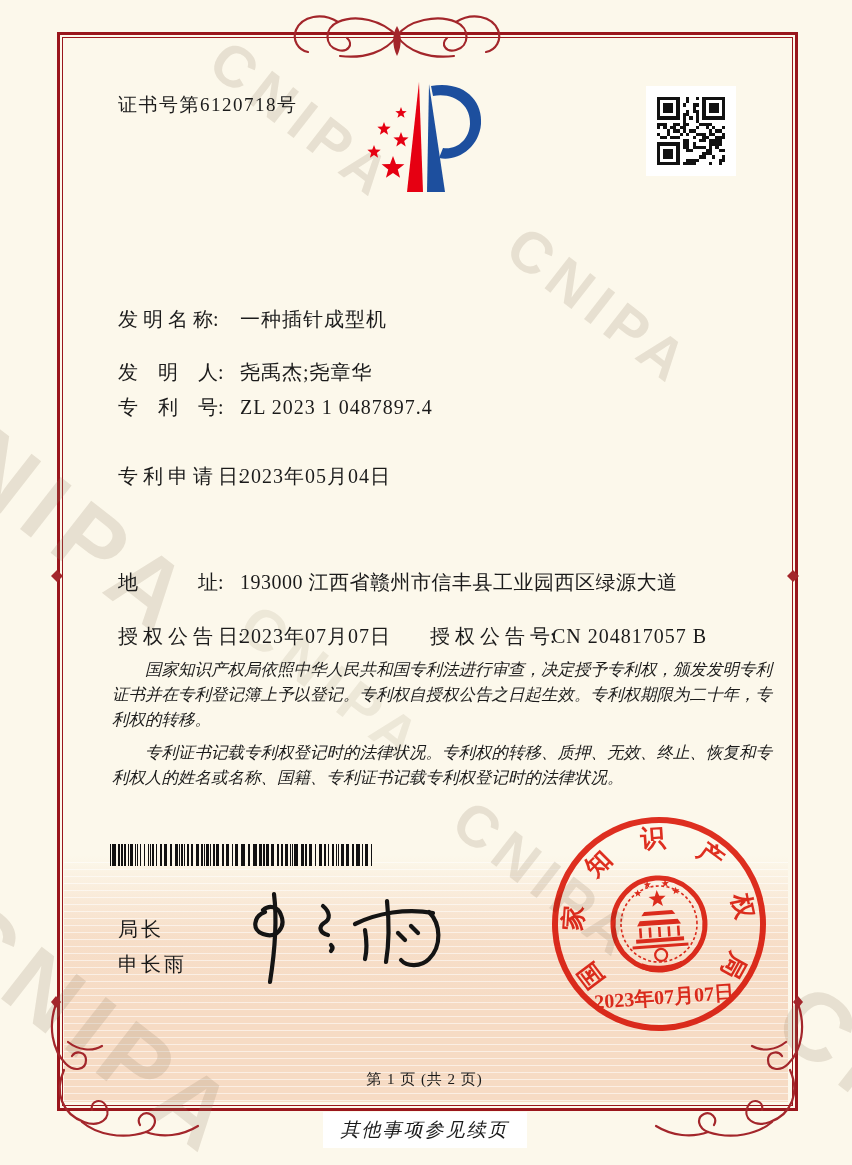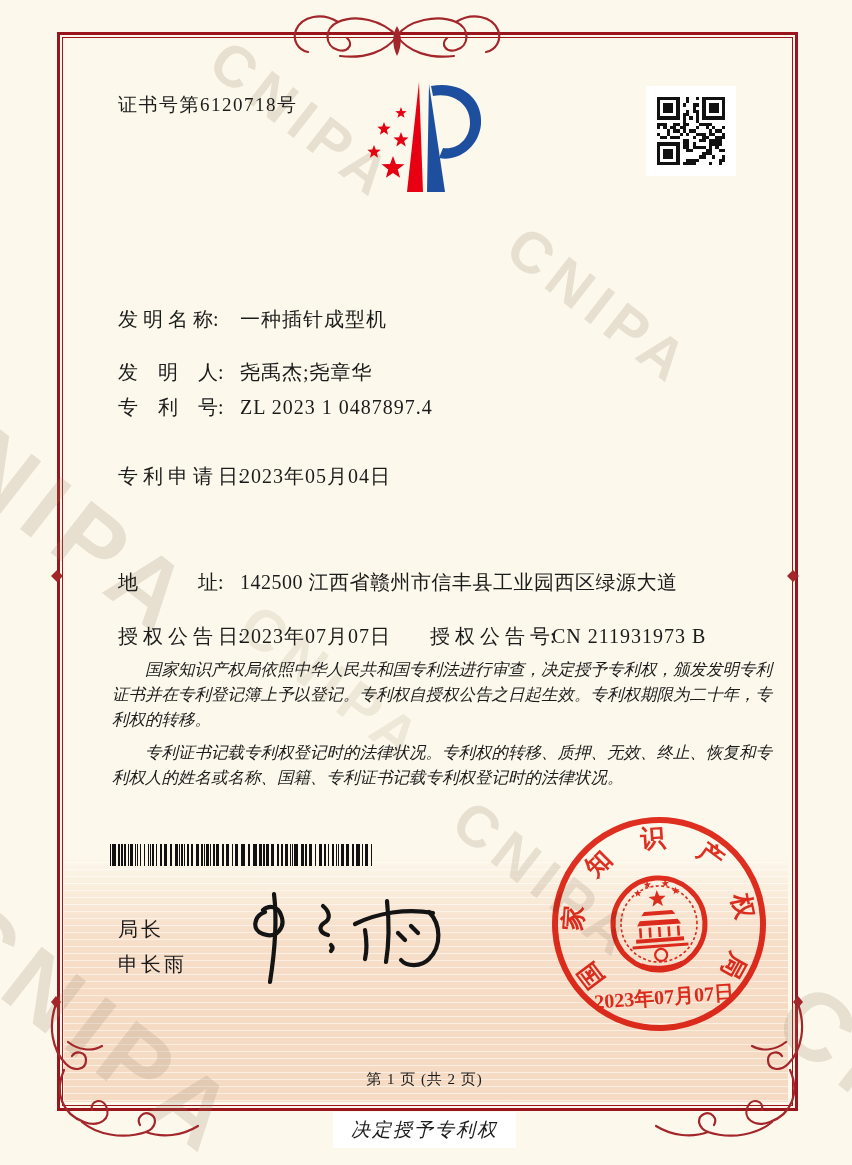--- a/index.html
+++ b/index.html
@@ -384,26 +384,26 @@
   <div class="row r1">
     <span class="lbl">发 明 名 称:</span><span class="val">一种插针成型机</span>
   </div>
   <div class="row r3">
     <span class="lbl">专　利　号:</span><span class="val">ZL 2023 1 0487897.4</span>
   </div>
   <div class="row r4">
     <span class="lbl">专 利 申 请 日:</span><span class="val">2023年05月04日</span>
   </div>
   <div class="row r6">
-    <span class="lbl">地　　　址:</span><span class="val">142500 江西省赣州市信丰县工业园西区绿源大道</span>
+    <span class="lbl">地　　　址:</span><span class="val">193000 江西省赣州市信丰县工业园西区绿源大道</span>
   </div>
   <div class="row rg">
     <span class="lbl">授 权 公 告 日:</span><span class="val">2023年07月07日</span>
     <span class="grant2">
-      <span class="lbl">授 权 公 告 号:</span><span class="val">CN 211931973 B</span>
+      <span class="lbl">授 权 公 告 号:</span><span class="val">CN 204817057 B</span>
     </span>
   </div>
 
   <div class="paras">
     <p>国家知识产权局依照中华人民共和国专利法进行审查，决定授予专利权，颁发发明专利证书并在专利登记簿上予以登记。专利权自授权公告之日起生效。专利权期限为二十年，专利权的转移。</p>
     <p>专利证书记载专利权登记时的法律状况。专利权的转移、质押、无效、终止、恢复和专利权人的姓名或名称、国籍、专利证书记载专利权登记时的法律状况。</p>
   </div>
 
   <div class="barcode" id="barcode"><span class="b" style="width:1px"></span><span class="" style="width:1px"></span><span class="b" style="width:4px"></span><span class="" style="width:2px"></span><span class="b" style="width:2px"></span><span class="" style="width:1px"></span><span class="b" style="width:2px"></span><span class="" style="width:1px"></span><span class="b" style="width:2px"></span><span class="" style="width:2px"></span><span class="b" style="width:1px"></span><span class="" style="width:1px"></span><span class="b" style="width:3px"></span><span class="" style="width:2px"></span><span class="b" style="width:1px"></span><span class="" style="width:1px"></span><span class="b" style="width:1px"></span><span class="" style="width:2px"></span><span class="b" style="width:1px"></span><span class="" style="width:3px"></span><span class="b" style="width:1px"></span><span class="" style="width:3px"></span><span class="b" style="width:1px"></span><span class="" style="width:1px"></span><span class="b" style="width:1px"></span><span class="" style="width:1px"></span><span class="b" style="width:2px"></span><span class="" style="width:2px"></span><span class="b" style="width:1px"></span><span class="" style="width:3px"></span><span class="b" style="width:2px"></span><span class="" style="width:2px"></span><span class="b" style="width:3px"></span><span class="" style="width:3px"></span><span class="b" style="width:2px"></span><span class="" style="width:3px"></span><span class="b" style="width:3px"></span><span class="" style="width:1px"></span><span class="b" style="width:1px"></span><span class="" style="width:1px"></span><span class="b" style="width:2px"></span><span class="" style="width:1px"></span><span class="b" style="width:1px"></span><span class="" style="width:2px"></span><span class="b" style="width:2px"></span><span class="" style="width:2px"></span><span class="b" style="width:2px"></span><span class="" style="width:3px"></span><span class="b" style="width:3px"></span><span class="" style="width:2px"></span><span class="b" style="width:2px"></span><span class="" style="width:1px"></span><span class="b" style="width:1px"></span><span class="" style="width:1px"></span><span class="b" style="width:3px"></span><span class="" style="width:1px"></span><span class="b" style="width:1px"></span><span class="" style="width:2px"></span><span class="b" style="width:2px"></span><span class="" style="width:1px"></span><span class="b" style="width:3px"></span><span class="" style="width:3px"></span><span class="b" style="width:2px"></span><span class="" style="width:2px"></span><span class="b" style="width:3px"></span><span class="" style="width:3px"></span><span class="b" style="width:1px"></span><span class="" style="width:2px"></span><span class="b" style="width:3px"></span><span class="" style="width:3px"></span><span class="b" style="width:4px"></span><span class="" style="width:3px"></span><span class="b" style="width:2px"></span><span class="" style="width:3px"></span><span class="b" style="width:4px"></span><span class="" style="width:2px"></span><span class="b" style="width:3px"></span><span class="" style="width:1px"></span><span class="b" style="width:2px"></span><span class="" style="width:1px"></span><span class="b" style="width:3px"></span><span class="" style="width:2px"></span><span class="b" style="width:3px"></span><span class="" style="width:3px"></span><span class="b" style="width:2px"></span><span class="" style="width:2px"></span><span class="b" style="width:2px"></span><span class="" style="width:2px"></span><span class="b" style="width:3px"></span><span class="" style="width:2px"></span><span class="b" style="width:1px"></span><span class="" style="width:1px"></span><span class="b" style="width:1px"></span><span class="" style="width:1px"></span><span class="b" style="width:4px"></span><span class="" style="width:3px"></span><span class="b" style="width:3px"></span><span class="" style="width:1px"></span><span class="b" style="width:2px"></span><span class="" style="width:2px"></span><span class="b" style="width:3px"></span><span class="" style="width:3px"></span><span class="b" style="width:1px"></span><span class="" style="width:3px"></span><span class="b" style="width:3px"></span><span class="" style="width:2px"></span><span class="b" style="width:2px"></span><span class="" style="width:2px"></span><span class="b" style="width:1px"></span><span class="" style="width:3px"></span><span class="b" style="width:2px"></span><span class="" style="width:2px"></span><span class="b" style="width:1px"></span><span class="" style="width:1px"></span><span class="b" style="width:1px"></span><span class="" style="width:2px"></span><span class="b" style="width:3px"></span><span class="" style="width:2px"></span><span class="b" style="width:3px"></span><span class="" style="width:3px"></span><span class="b" style="width:2px"></span><span class="" style="width:2px"></span><span class="b" style="width:4px"></span><span class="" style="width:2px"></span><span class="b" style="width:1px"></span><span class="" style="width:2px"></span><span class="b" style="width:3px"></span><span class="" style="width:3px"></span><span class="b" style="width:1px"></span></div>
 
@@ -450,16 +450,16 @@
       <rect class="fl" x="26" y="69" width="48" height="4"></rect>
       <rect class="fl" x="22" y="75.5" width="56" height="3"></rect>
       <circle class="st" cx="50" cy="86" r="6" stroke-width="2.2"></circle>
       <path class="fl" d="M30,93 C40,98 60,98 70,93 l0,6 C60,104 40,104 30,99 Z"></path>
     </svg>
     <div class="seal-date">2023年07月07日</div>
   </div>
 
   <div class="page-info">第 1 页 (共 2 页)</div>
   <div class="footer-note-wrap">
-    <span class="footer-note">决定授予专利权</span>
+    <span class="footer-note">其他事项参见续页</span>
   </div>
 
 </div>
 
 </body></html>

